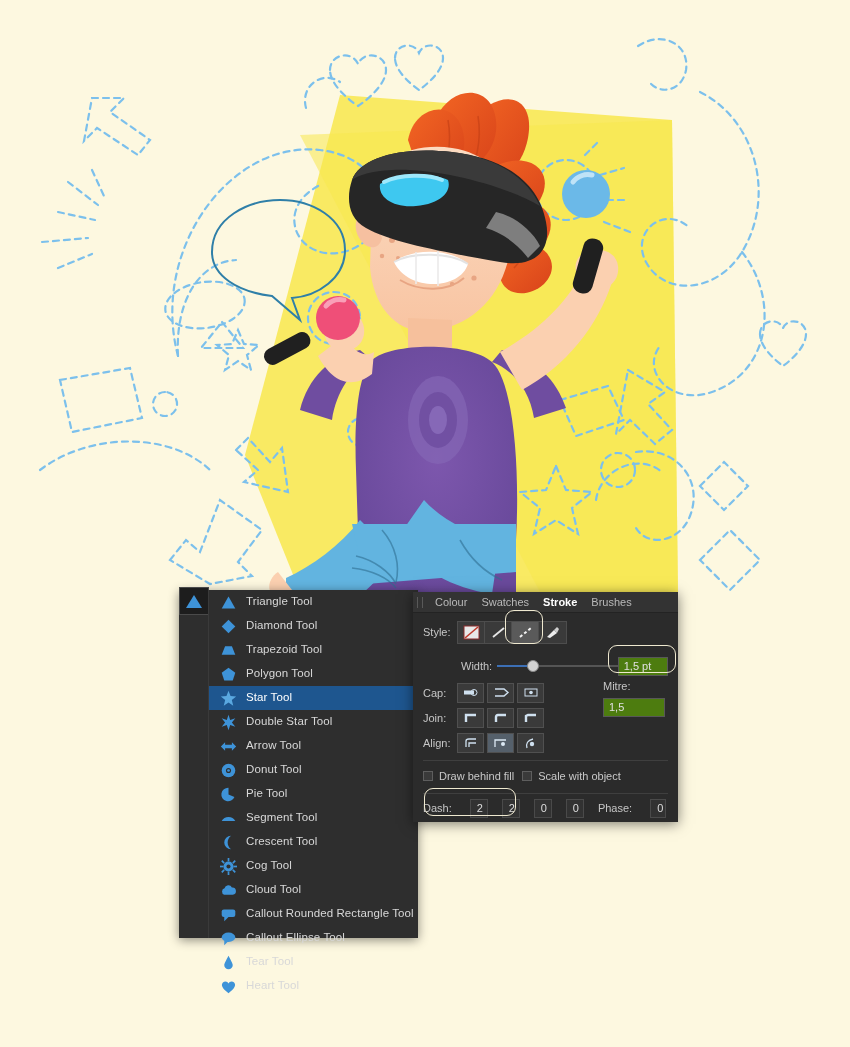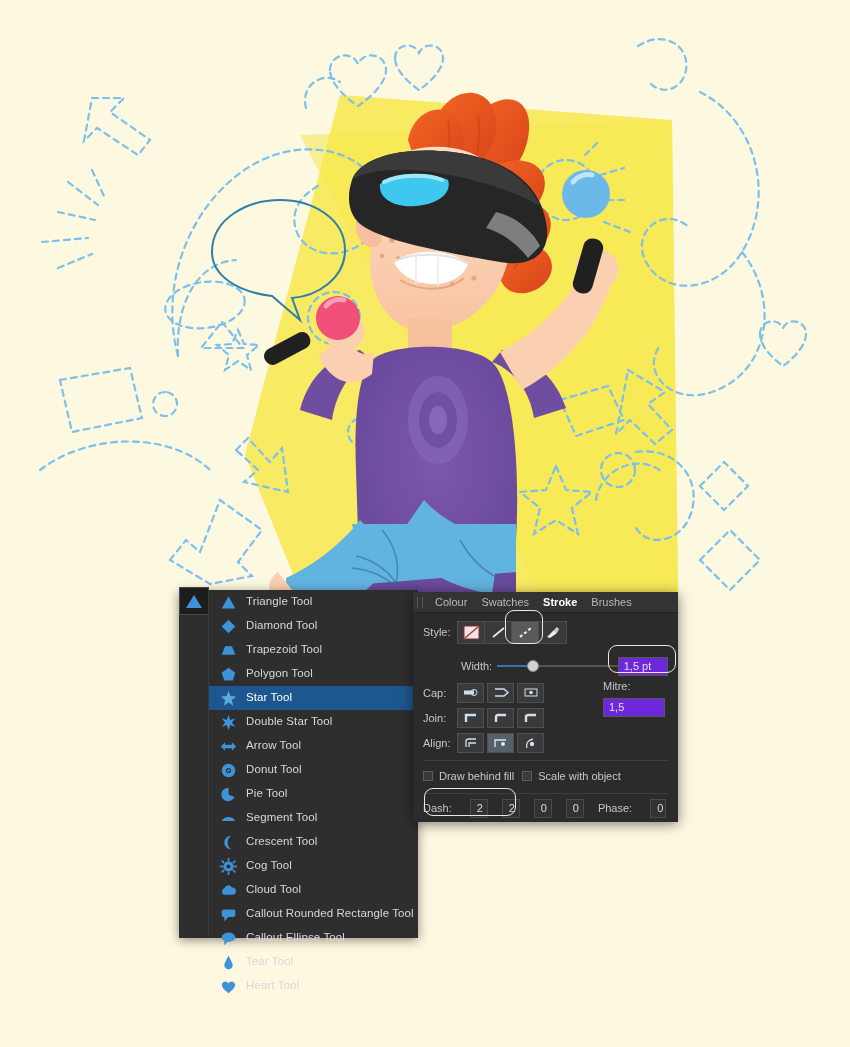--- a/index.html
+++ b/index.html
@@ -125,21 +125,21 @@
   #width-fill {
     position: absolute; top: 6px; left: 0; width: 40px; height: 2px;
     background: #3c6fb5;
   }
   #width-knob {
     position: absolute; top: 1px; left: 34px;
     width: 12px; height: 12px; border-radius: 50%;
     background: #d3d3d3; border: 1px solid #8a8a8a;
   }
   .numfield {
-    background: #6d28d9; border: 1px solid #585858;
+    background: #4d7c0f; border: 1px solid #585858;
     color: #e0e0e0; font-size: 11px;
     height: 19px; line-height: 17px;
     padding: 0 5px;
   }
   #width-field { width: 58px; margin-left: auto; }
 
   
   .cja-row { height: 25px; }
   .cja-btn {
     width: 27px; height: 20px;

